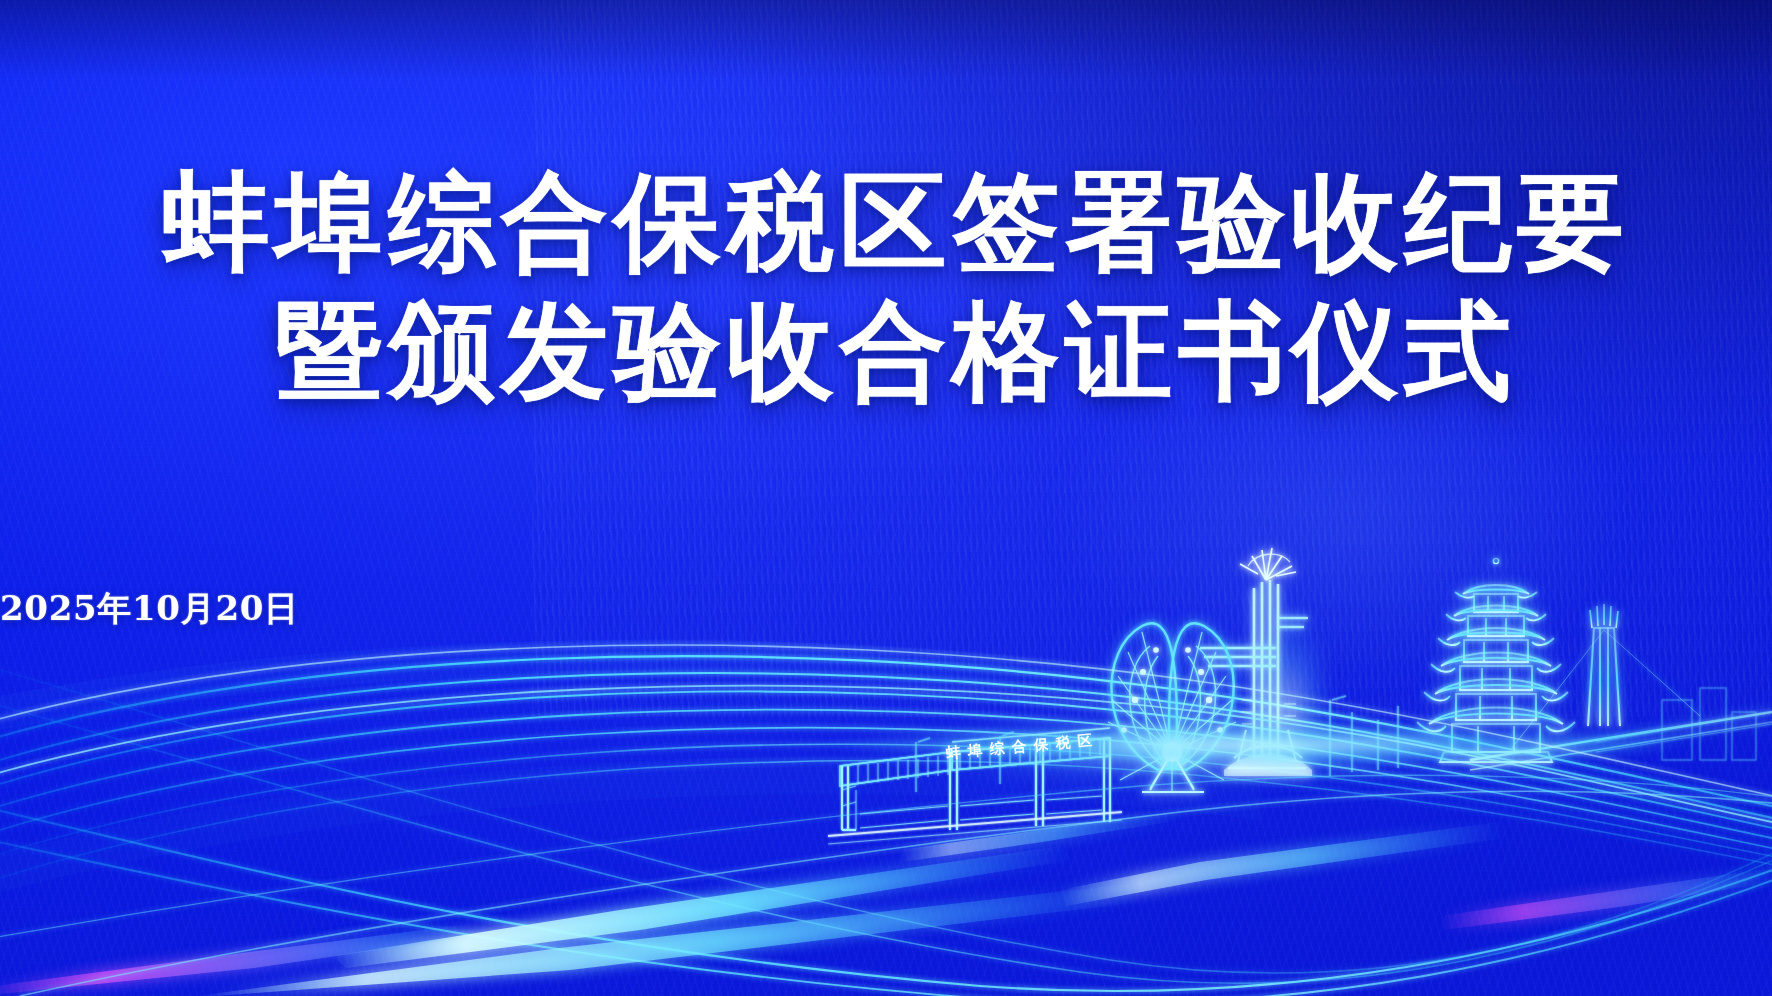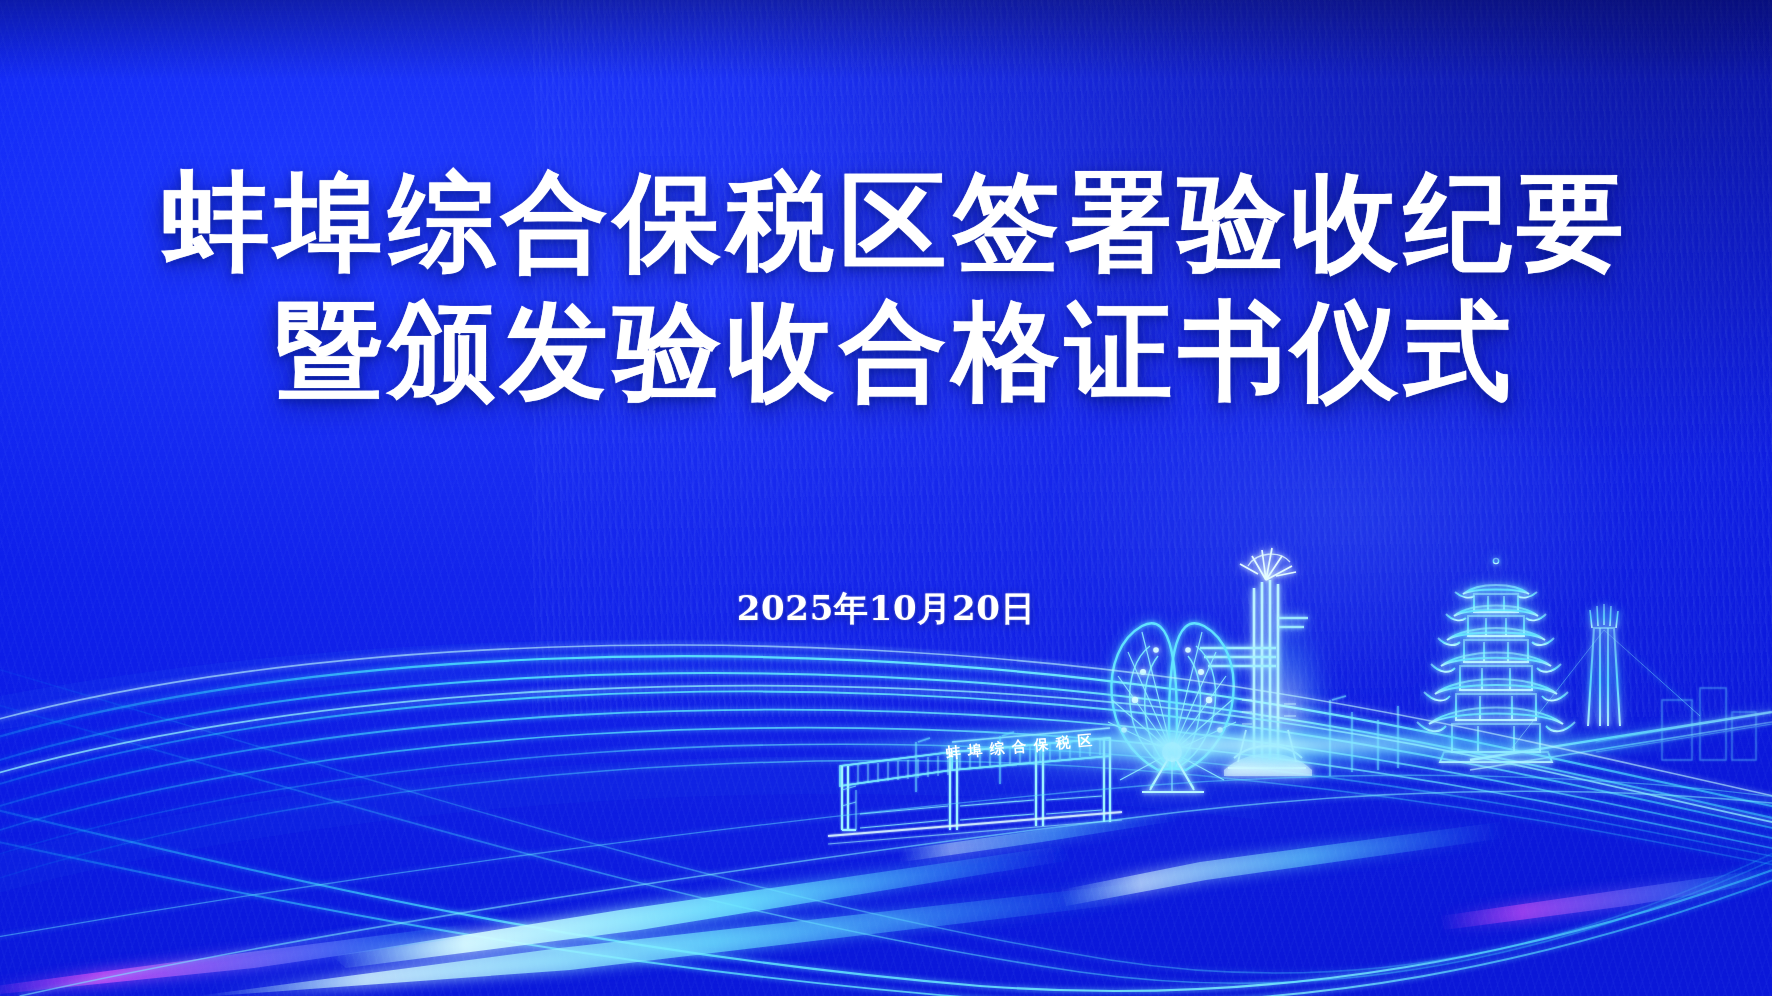--- a/index.html
+++ b/index.html
@@ -74,21 +74,20 @@
       0 0 1px rgba(255,255,255,.85),
       0 3px 10px rgba(0,20,120,.55),
       0 8px 26px rgba(0,15,90,.45);
     padding-left: 20px;
   }
   #title1{font-size:107px;}
   #title2{font-size:107px;margin-top:20px;}
 
   .date-text{
     position:absolute;left:0;right:0;top:586px;
-    text-align:center;
     z-index:30;
     font-family:"DejaVu Serif", serif;
     font-weight:700;
     font-size:34px;
     color:#ffffff;
     letter-spacing:.02em;
     text-shadow:0 2px 8px rgba(0,20,120,.6), 0 0 2px rgba(255,255,255,.6);
   }
 
   

